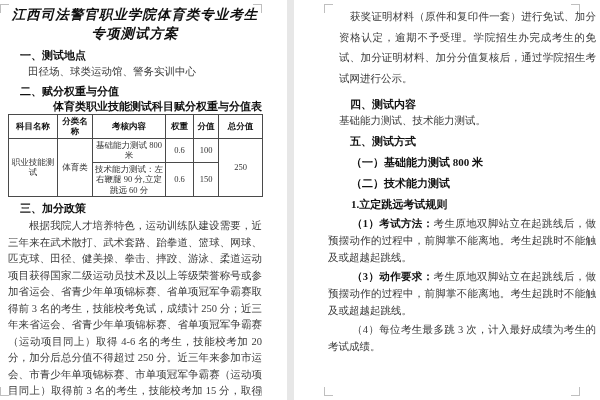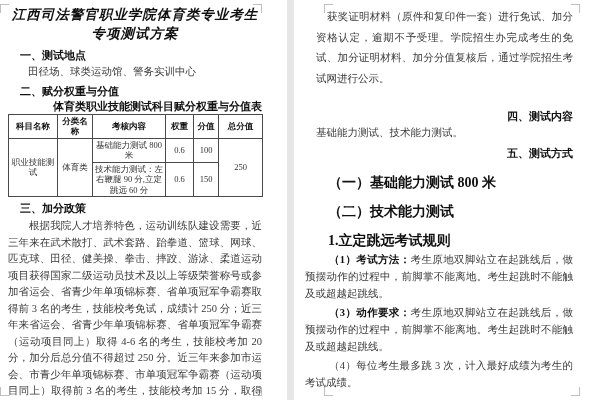--- a/index.html
+++ b/index.html
@@ -20,21 +20,21 @@
   .mark { position: absolute; width: 9px; height: 9px; }
   .mark.tl { border-left: 1px solid #bfbfbf; border-top: 1px solid #bfbfbf; }
   .mark.tr { border-right: 1px solid #bfbfbf; border-top: 1px solid #bfbfbf; }
   .mark.bl { border-left: 1px solid #bfbfbf; border-bottom: 1px solid #bfbfbf; }
   .mark.br { border-right: 1px solid #bfbfbf; border-bottom: 1px solid #bfbfbf; }
 
   .content-left {
     position: absolute; left: 8px; top: 5px; width: 254px;
   }
   .content-right {
-    position: absolute; left: 305px; top: 7px; width: 268px;
+    position: absolute; left: 328px; top: 7px; width: 268px;
   }
 
   .doc-title {
     font-family: "Liberation Sans", sans-serif;
     font-weight: bold; color: #111;
     font-size: 13.5px; line-height: 19px; text-align: center;
     letter-spacing: 1px;
     font-style: italic;
   }
   .h-sec {
@@ -78,27 +78,26 @@
     text-align: justify; text-indent: 11px; margin-left: 11px;
   }
   .r-body {
     font-size: 10.5px; line-height: 16.5px; color: #3a3a3a;
     margin-left: 11px;
   }
   .r-hsec {
     font-family: "Liberation Sans", sans-serif;
     font-weight: bold; color: #111;
     font-size: 11px; line-height: 14px;
-    margin: 20px 0 2px 22px;
-    text-align: right;
+    margin: 8px 0 2px 22px;
   }
   .r-sub {
     font-weight: bold; color: #111;
-    font-size: 14px; line-height: 13px;
-    margin: 16px 0 0 23px;
+    font-size: 11px; line-height: 13px;
+    margin: 8px 0 0 23px;
   }
   .r-item {
     font-size: 10.5px; line-height: 17px; color: #3a3a3a;
     text-align: justify; text-indent: 24px; margin-top: 2px;
   }
   .r-item .lbl { font-weight: bold; color: #111; }
 </style>
 </head>
 <body>
 

